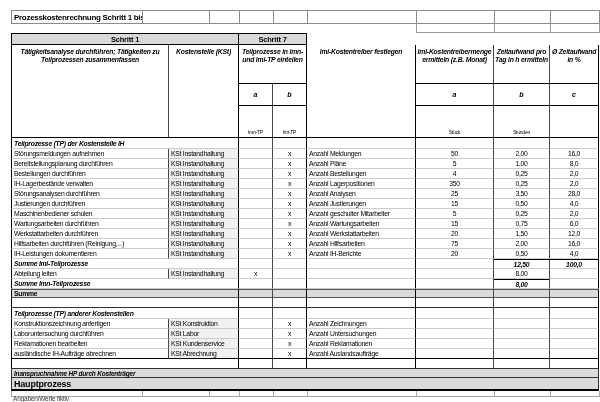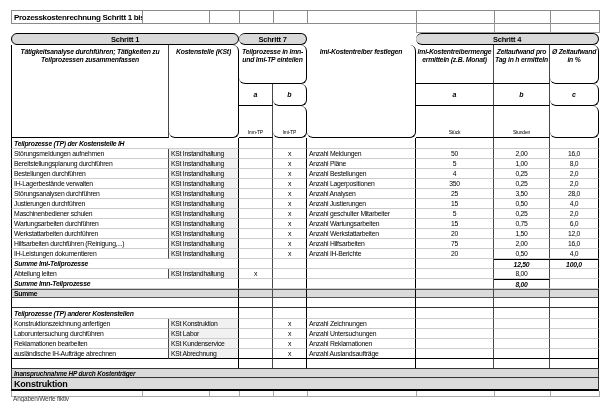--- a/index.html
+++ b/index.html
@@ -39,21 +39,21 @@
     text-align:center;padding:3px 1px 0 1px;word-break:break-word;
   }
   .abc{
     font-size:7px;font-weight:700;font-style:italic;
     display:flex;align-items:center;justify-content:center;border-bottom:1px solid #000;
   }
   .unit{
     font-size:5px;letter-spacing:-0.2px;display:flex;align-items:flex-end;justify-content:center;
     padding-bottom:2px;border-bottom:1.6px solid #000;
   }
-  .bl{border-left:1.6px solid #000;} .brT{border-right:1.6px solid #000;border-radius:6px;} .br{border-right:1px solid #474747;}
+  .bl{border-left:1.6px solid #000;} .brT{border-right:1.6px solid #000;} .br{border-right:1px solid #474747;}
   .bbT{border-bottom:1.6px solid #000;} .bb{border-bottom:1px solid #000;}
   
   .body-grid{
     position:absolute;left:11px;top:138px;width:588px;
     display:grid;grid-template-columns:158px 70px 34px 34px 109px 78px 56px 49px;
     grid-template-rows:11px repeat(11,10px) 10px 10px 10px 9px 10px 11px repeat(4,10px) 9px;
     grid-auto-flow:row;
   }
   .bc{
     box-sizing:border-box;font-size:6.8px;line-height:9px;letter-spacing:-0.25px;
@@ -122,21 +122,20 @@
 
   <div class="row2">
     <div class="r2c"></div>
     <div class="r2c"></div>
     <div class="r2c"></div>
   </div>
 
   <div class="hband">
     <div class="hc hdr-label bl brT" style="grid-column:1/span 2;grid-row:1">Schritt 1</div>
     <div class="hc hdr-label brT" style="grid-column:3/span 2;grid-row:1">Schritt 7</div>
-    <div class="hc hdr-label brT" style="grid-column:6/span 3;grid-row:1">Schritt 4</div>
 
     <div class="hc hdesc bl br bbT" style="grid-column:1;grid-row:2/span 3">Tätigkeitsanalyse durchführen; Tätigkeiten zu Teilprozessen zusammenfassen</div>
     <div class="hc hdesc brT bbT" style="grid-column:2;grid-row:2/span 3">Kostenstelle (KSt)</div>
     <div class="hc hdesc brT bb" style="grid-column:3/span 2;grid-row:2">Teilprozesse in lmn- und lmi-TP einteilen</div>
     <div class="hc hdesc brT bbT" style="grid-column:5;grid-row:2/span 3">lmi-Kostentreiber festlegen</div>
     <div class="hc hdesc br bb" style="grid-column:6;grid-row:2">lmi-Kostentreibermenge ermitteln (z.B. Monat)</div>
     <div class="hc hdesc br bb" style="grid-column:7;grid-row:2">Zeitaufwand pro Tag in h ermitteln</div>
     <div class="hc hdesc brT bb" style="grid-column:8;grid-row:2">Ø Zeitaufwand in %</div>
 
     <div class="hc abc br" style="grid-column:3;grid-row:3">a</div>
@@ -326,21 +325,21 @@
       <div class="bc c12 no-bottom"></div>
       <div class="bc c3 no-bottom"></div>
       <div class="bc c4 no-bottom"></div>
       <div class="bc c5 no-bottom"></div>
       <div class="bc c6 no-bottom"></div>
       <div class="bc c7 no-bottom"></div>
       <div class="bc c8 no-bottom"></div>
     </div>
 
   <div class="band1">Inanspruchnahme HP durch Kostenträger</div>
-  <div class="band2">Konstruktion</div>
+  <div class="band2">Hauptprozess</div>
 
   <div class="footer-cells">
     <div class="fc"></div>
     <div class="fc"></div>
     <div class="fc"></div>
     <div class="fc"></div>
     <div class="fc"></div>
     <div class="fc"></div>
     <div class="fc"></div>
     <div class="fc"></div>

